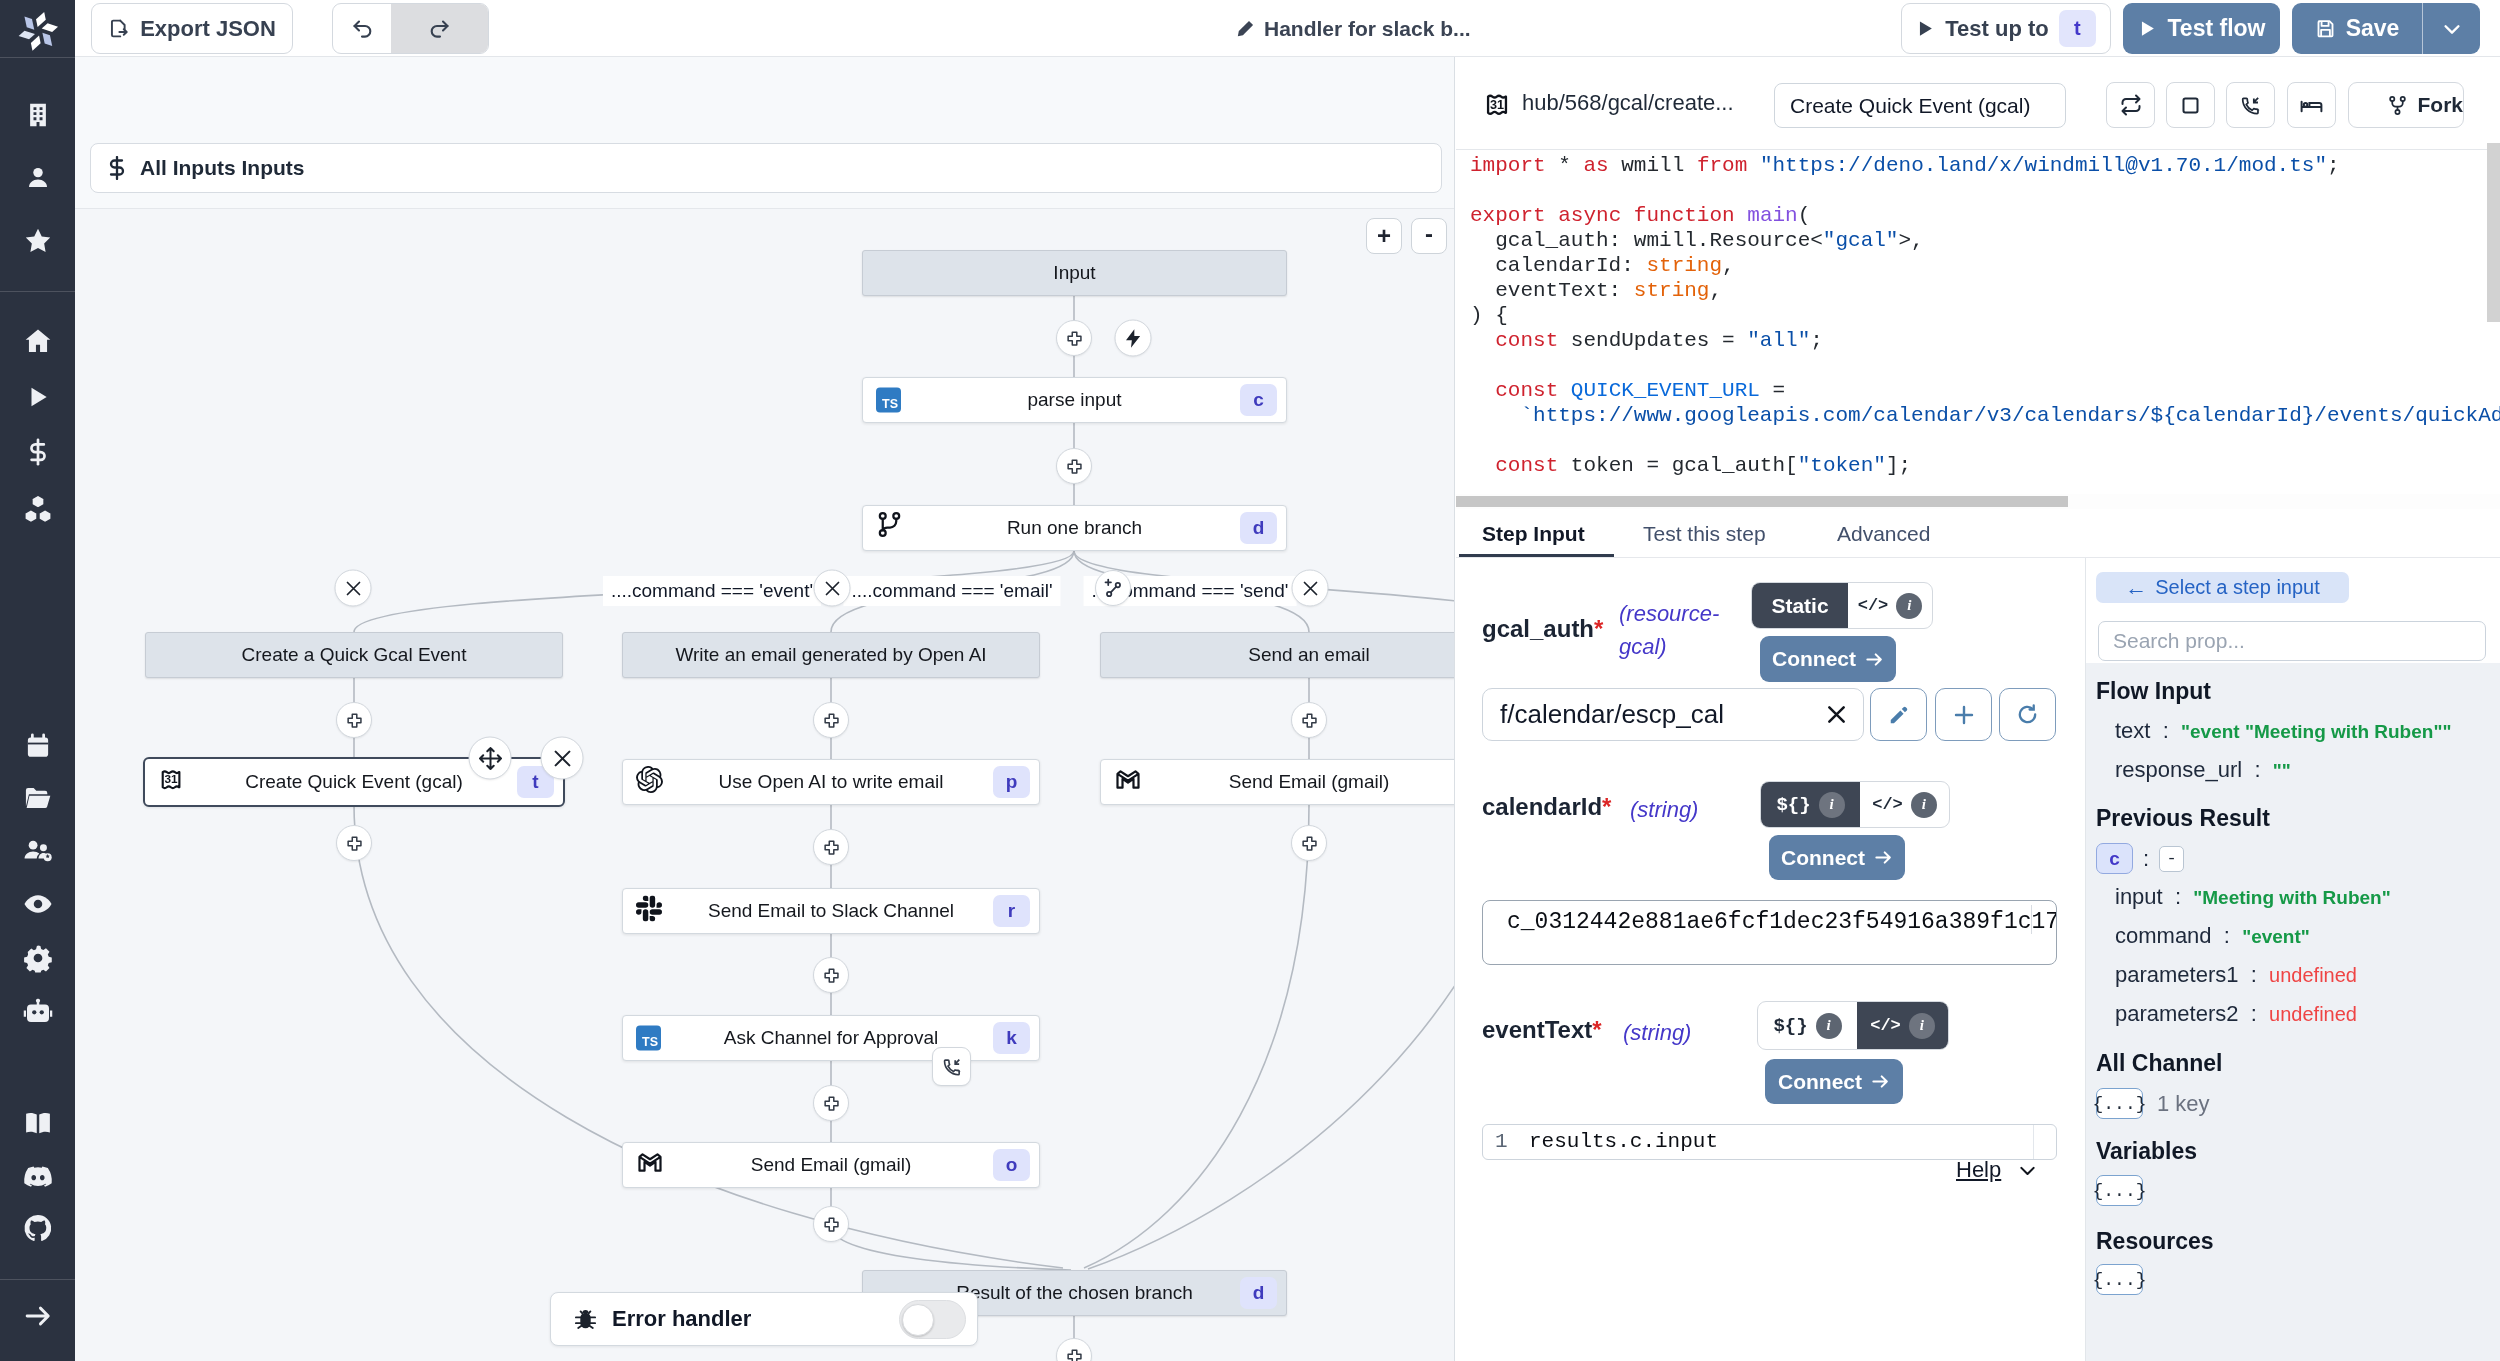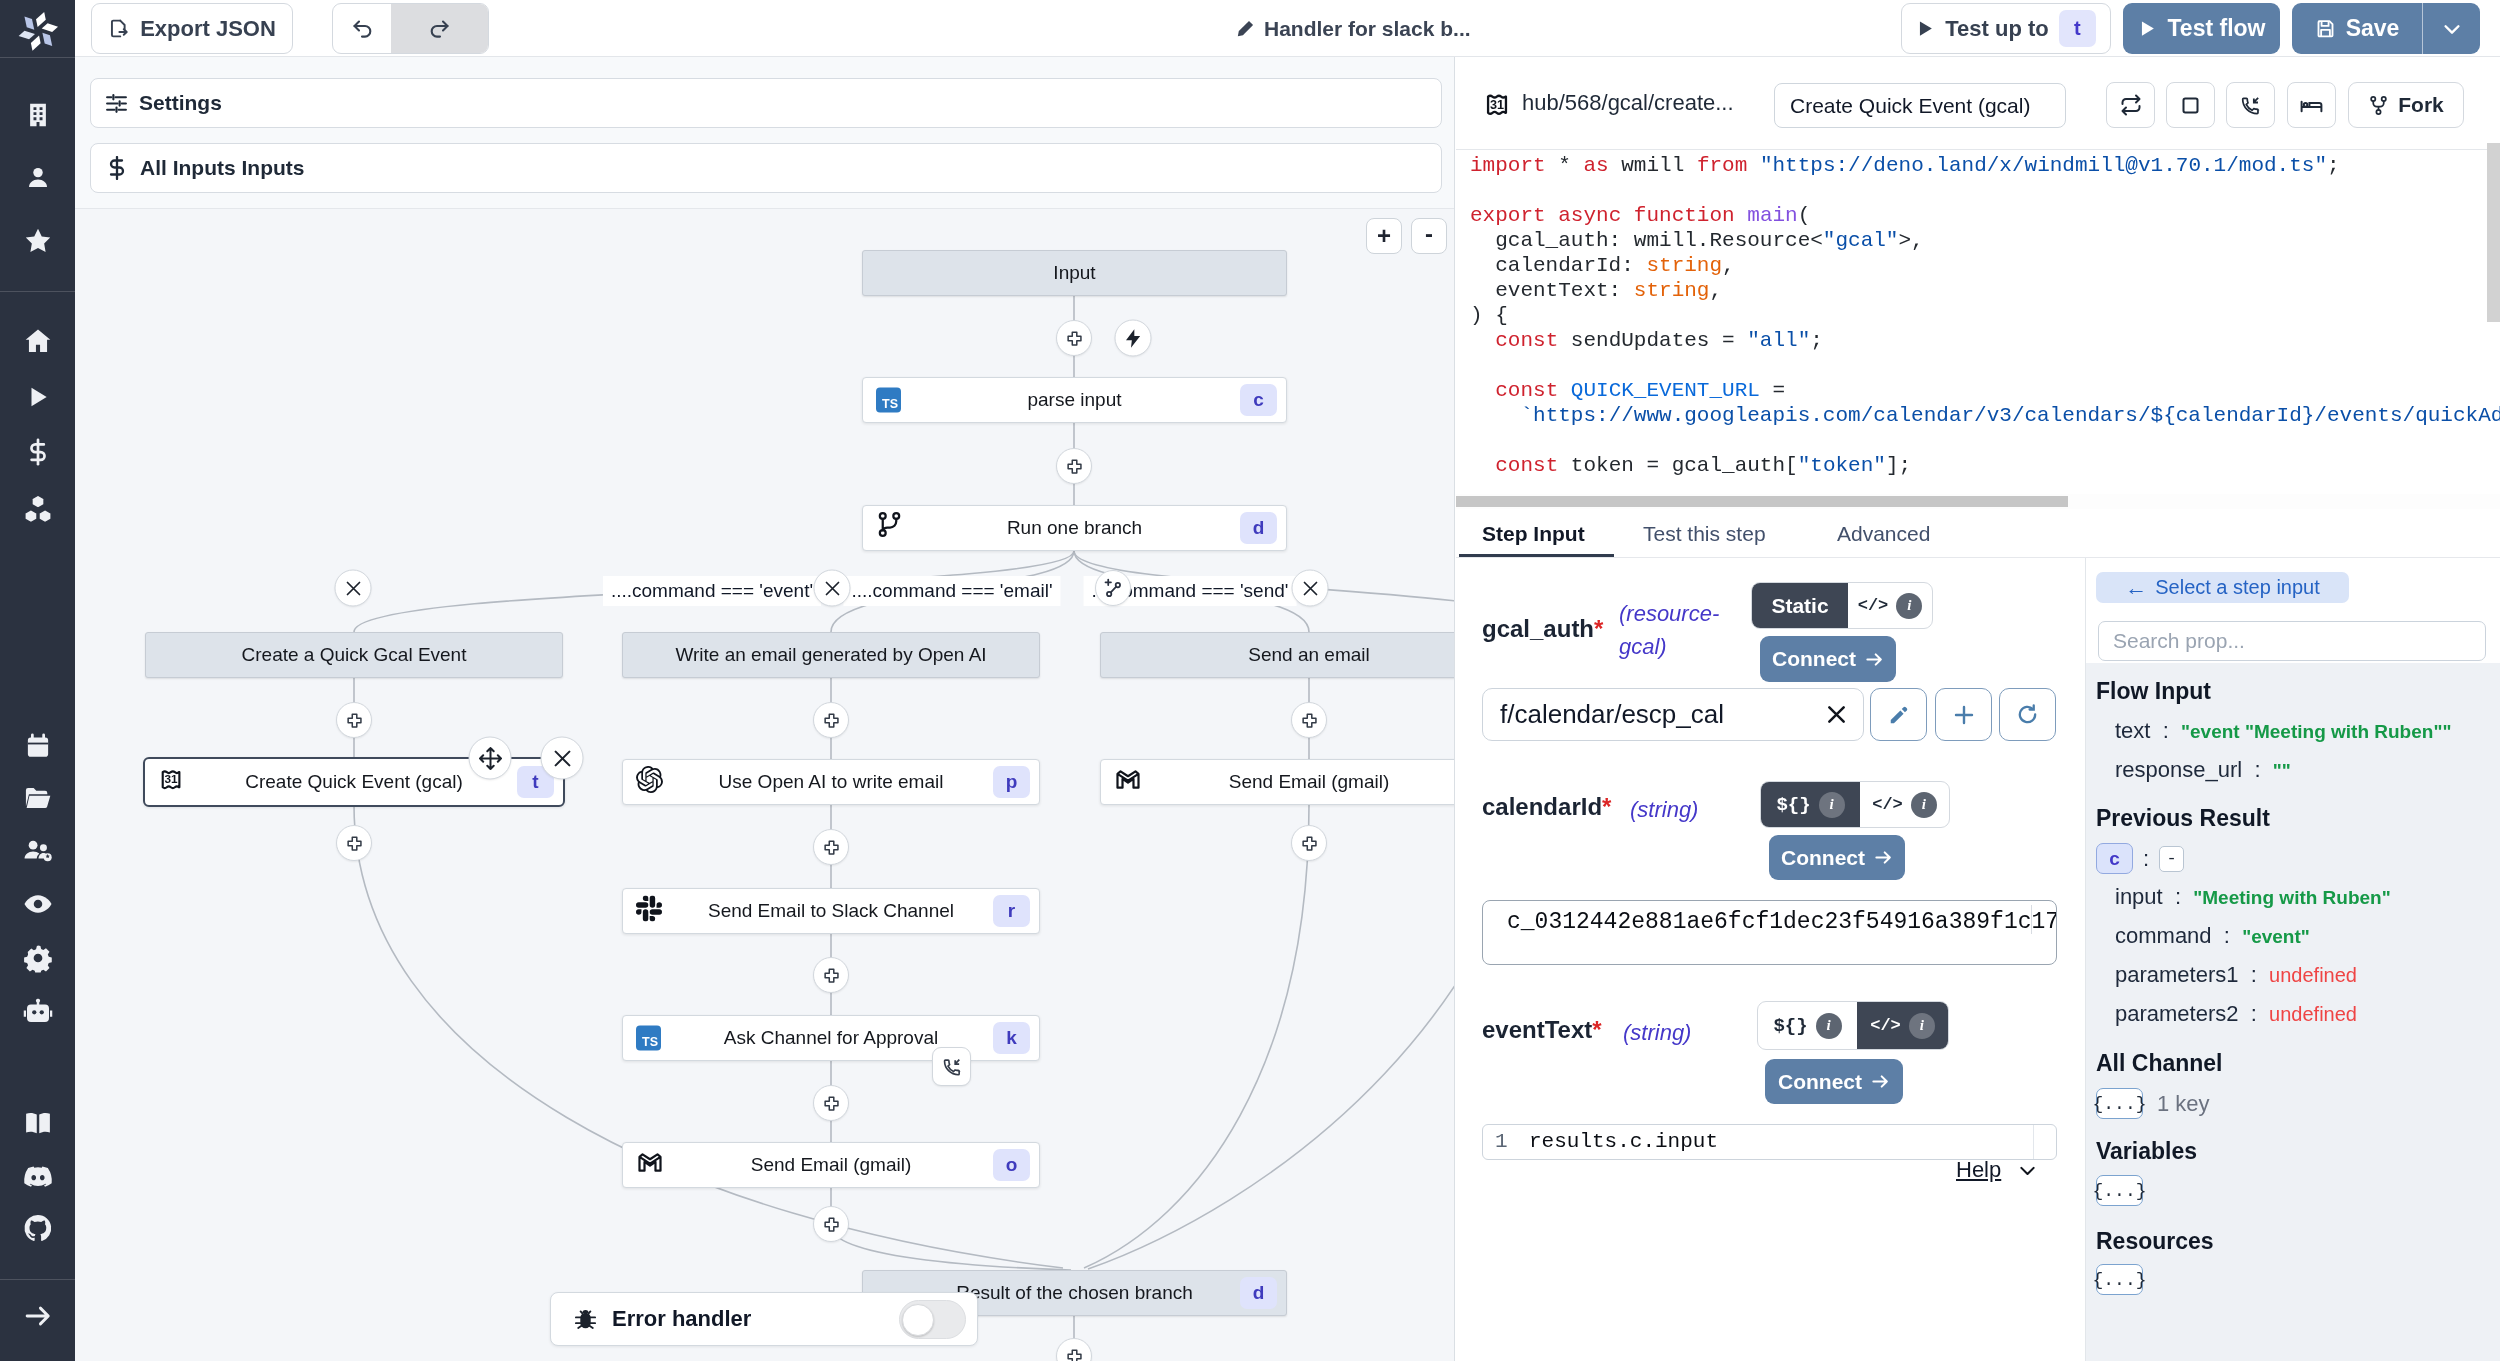--- a/index.html
+++ b/index.html
@@ -210,27 +210,20 @@
     <div style="width:1px; height:51px; background:rgba(255,255,255,0.55);"></div>
     <div style="width:57px; display:flex; align-items:center; justify-content:center;">
       <svg width="22" height="22" viewBox="0 0 24 24" fill="none" stroke="#fff" stroke-width="2.6" stroke-linecap="round" stroke-linejoin="round">
           <path d="M5 9l7 7 7-7"></path>
         </svg>
     </div>
   </div>
 </div>
 <div id="flow">
   <div id="graphbg"></div>
-  <div class="tool-row" style="top:21px;">
-    <svg style="margin:0 10px 0 13px" width="25" height="25" viewBox="0 0 24 24" fill="none" stroke="#1f2937" stroke-width="2.1" stroke-linecap="round">
-        <path d="M3 6h4M11 6h10M3 12h10M17 12h4M3 18h7M14 18h7"></path>
-        <path d="M9 4v4M15 10v4M12 16v4"></path>
-      </svg>
-    <span>Settings</span>
-  </div>
   <div class="tool-row" style="top:86px;">
     <svg style="margin:0 11px 0 14px" width="24" height="24" viewBox="0 0 24 24" fill="none" stroke="#1f2937" stroke-width="2.3" stroke-linecap="round">
         <path d="M12 1v22"></path>
         <path d="M17 4.5H9.5a3.5 3.5 0 0 0 0 7h5a3.5 3.5 0 0 1 0 7H6"></path>
       </svg>
     <span>All Inputs Inputs</span>
   </div>
   <svg id="edges" style="position:absolute;left:0;top:0;width:1380px;height:1304px;overflow:hidden;" fill="none" stroke="#b4bac2" stroke-width="1.6">
     <path d="M999,239 L999,320"></path>
     <path d="M999,366 L999,448"></path>
@@ -468,21 +461,21 @@
           <path d="M20.2 16.6c-1.5 0-3-.3-4.3-.8l-1.9 1.9a15.2 15.2 0 0 1-6.7-6.7l1.9-1.9c-.5-1.3-.8-2.8-.8-4.3 0-.6-.4-1-1-1H4.1c-.6 0-1 .4-1 1 0 9.2 7.5 16.7 16.7 16.7.6 0 1-.4 1-1v-3.3c0-.6-.4-1-1-1z" transform="scale(0.9) translate(1.2,1.2)"></path>
           <path d="M20 4l-4.5 4.5M15.5 4.6v4.3h4.3" stroke-width="1.9"></path>
         </svg>
       </div>
     <div class="iconbtn" style="left:831px;">
         <svg width="25" height="25" viewBox="0 0 24 24" fill="none" stroke="#1f2937" stroke-width="1.9" stroke-linecap="round">
           <path d="M2.5 8.5v9M2.5 13.5h19M21.5 17.5v-6a2 2 0 0 0-2-2H10v4"></path>
           <circle cx="6.3" cy="11.4" r="1.7"></circle>
         </svg>
       </div>
-    <div class="btn-w" style="left:892px; top:25px; width:116px; height:46px; gap:9px; font-size:21px; color:#1f2937;">
+    <div class="btn-w" style="left:892px; top:25px; width:116px; height:46px; gap:9px; font-size:21px; color:#1f2937;justify-content:flex-end;">
       <svg width="21" height="21" viewBox="0 0 24 24" fill="none" stroke="#1f2937" stroke-width="2" stroke-linecap="round">
           <circle cx="6" cy="4.5" r="2.4"></circle>
           <circle cx="18" cy="4.5" r="2.4"></circle>
           <circle cx="12" cy="19.5" r="2.4"></circle>
           <path d="M6 6.9v2.3a4 4 0 0 0 4 4h4a4 4 0 0 0 4-4V6.9M12 13.2v3.9"></path>
         </svg>
       <span>Fork</span>
     </div>
   </div>
   <div id="code"><span class="kw">import</span> * <span class="kw">as</span> wmill <span class="kw">from</span> <span class="str">"https://deno.land/x/windmill@v1.70.1/mod.ts"</span>;

